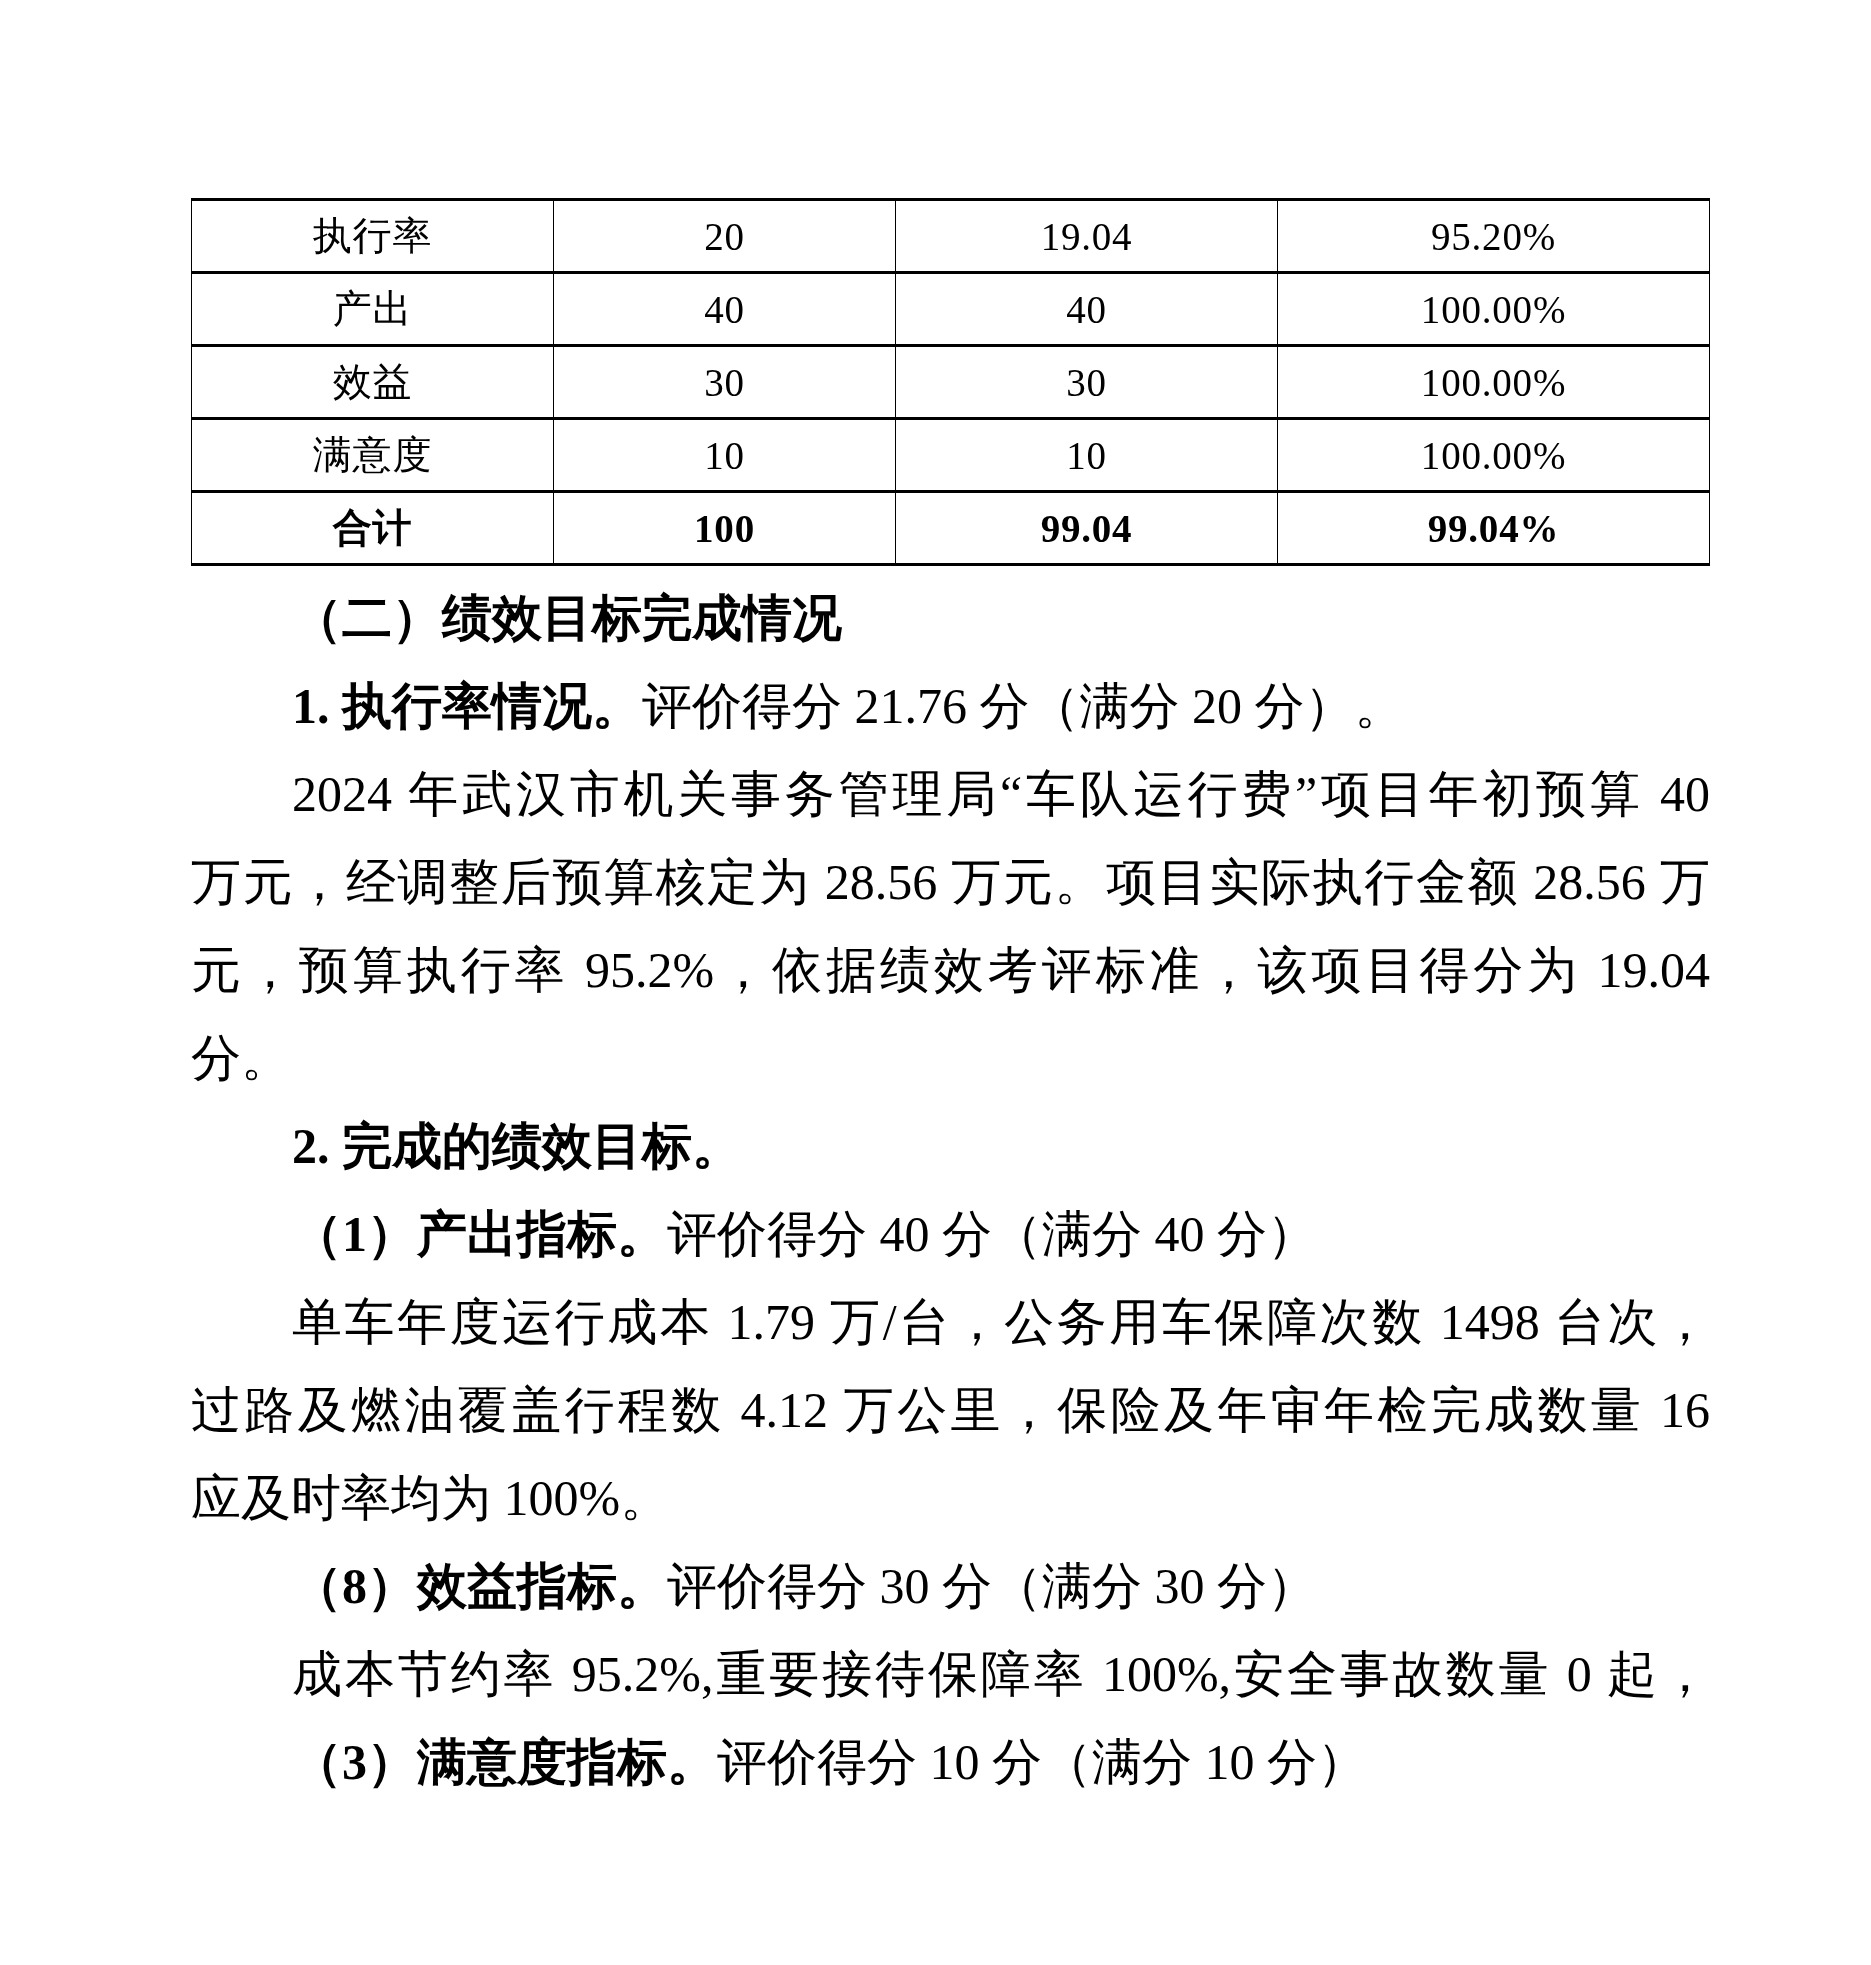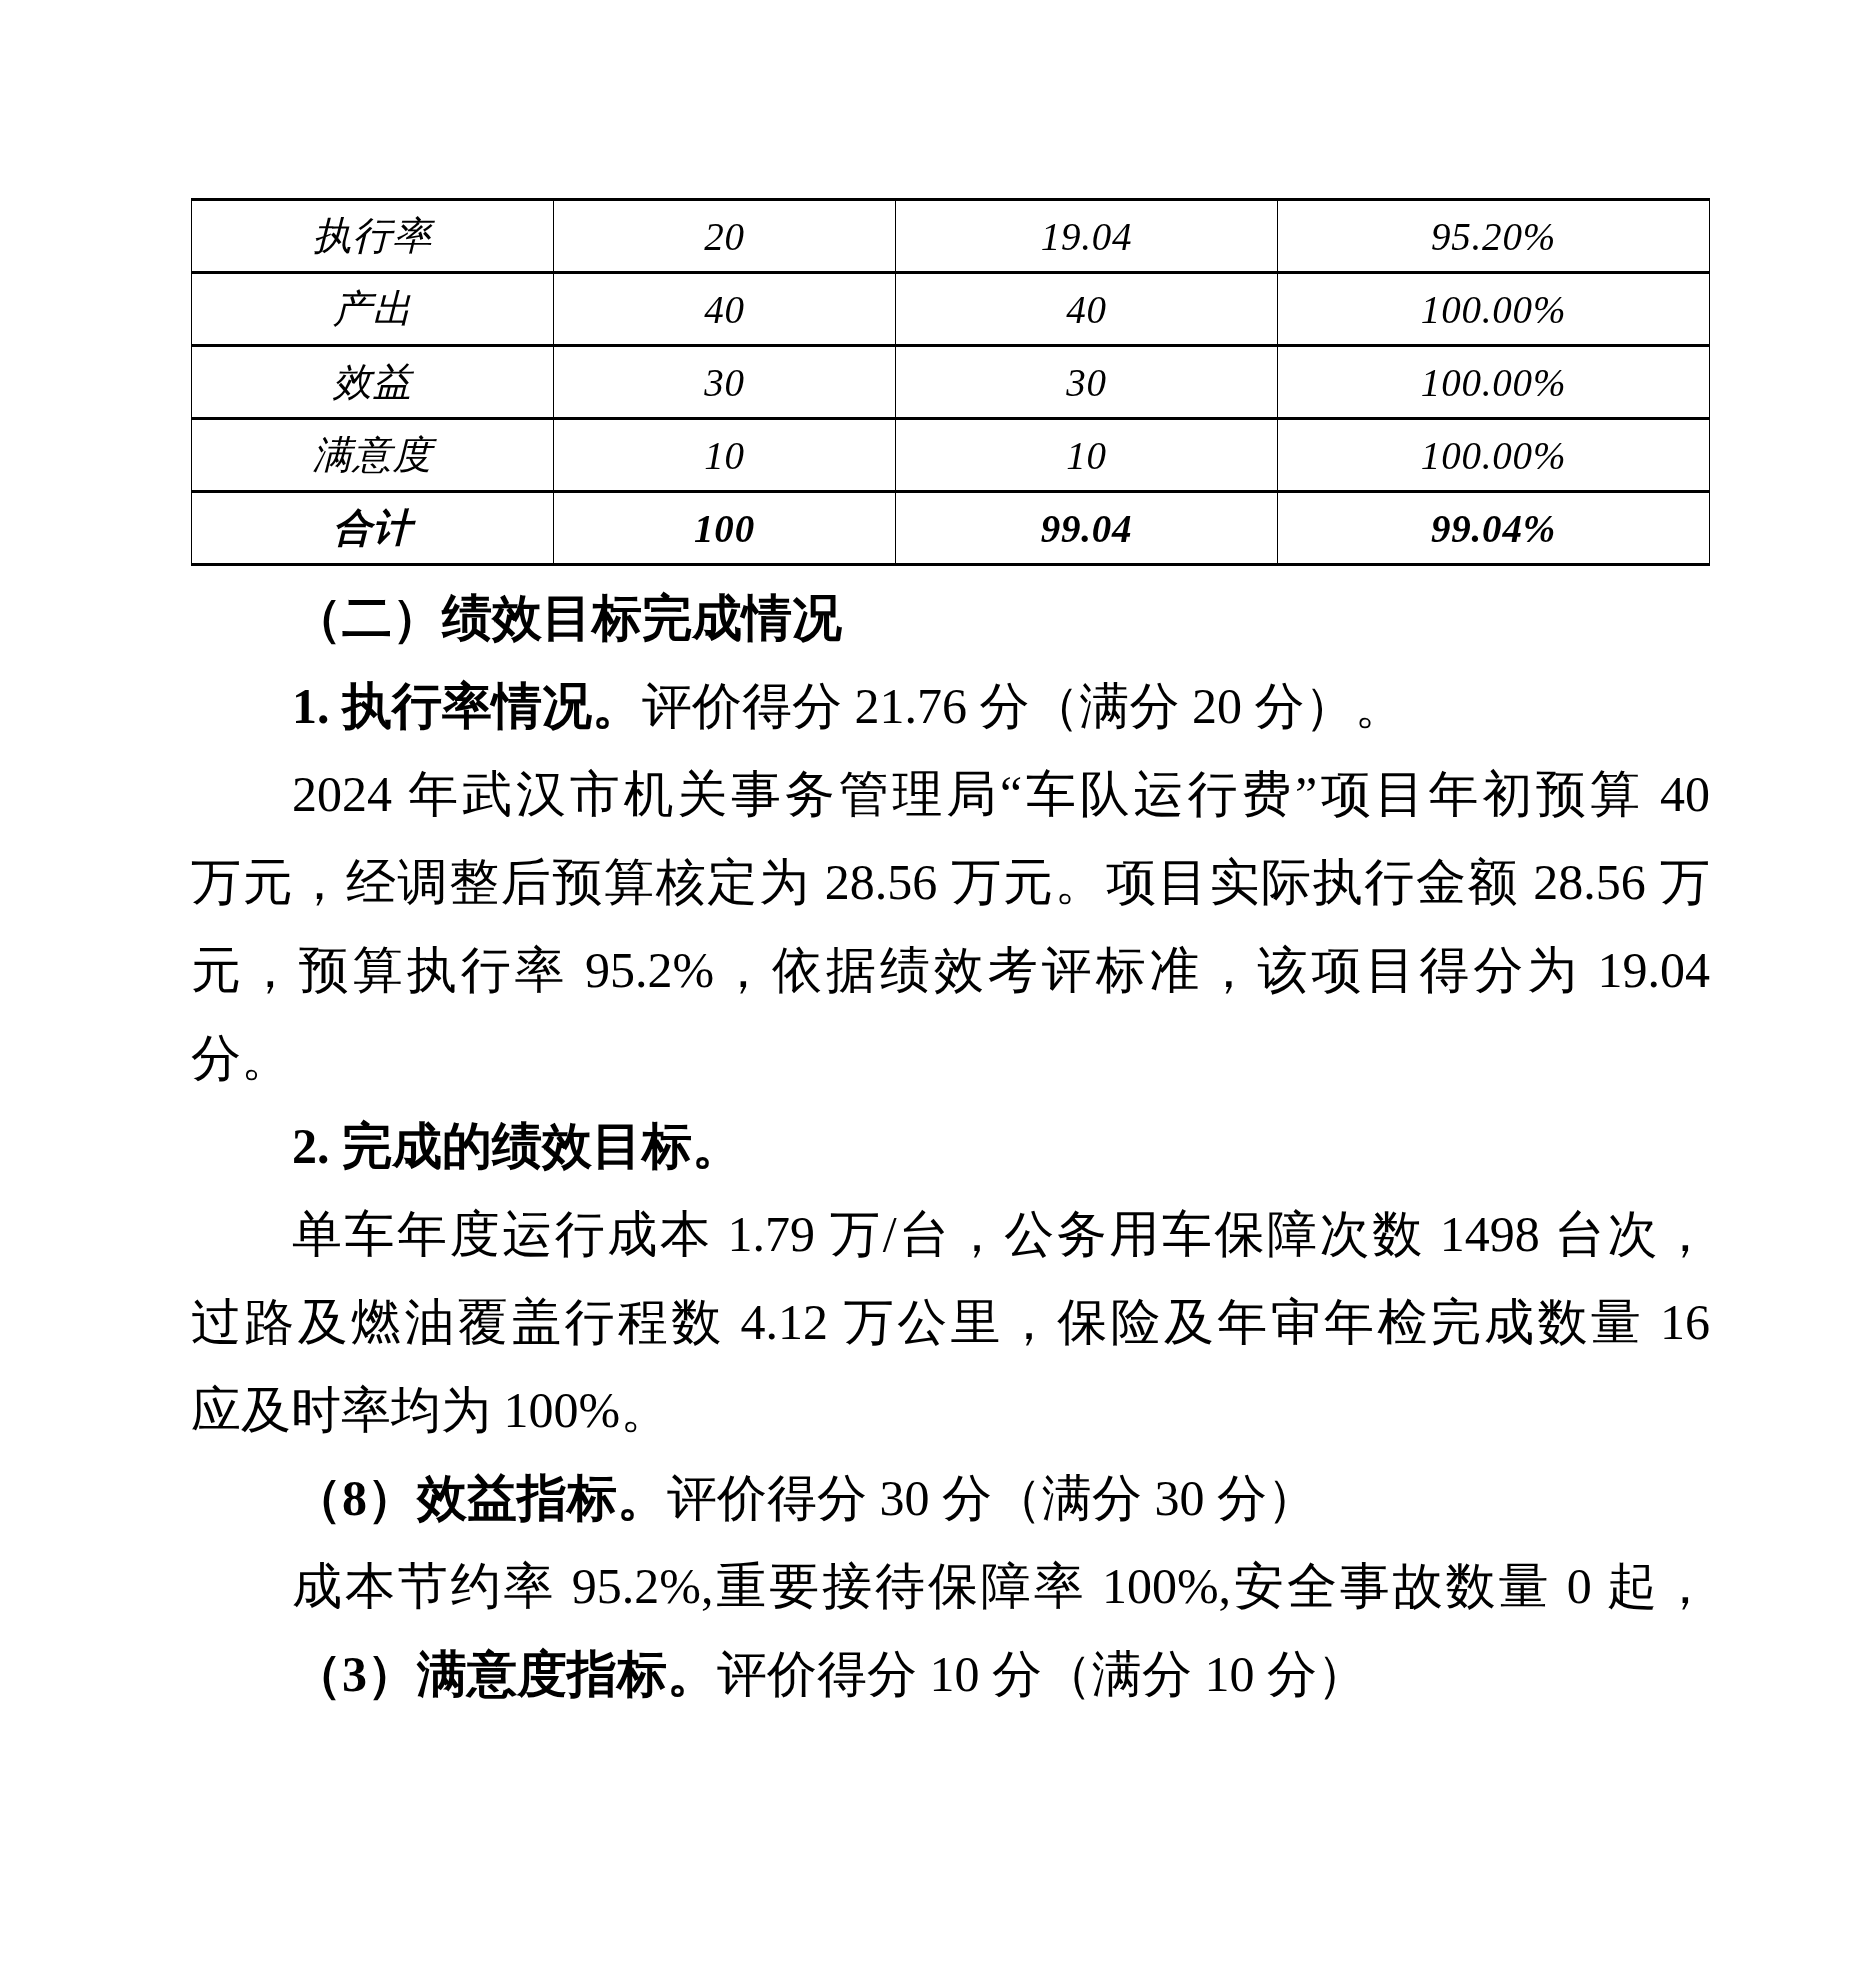--- a/index.html
+++ b/index.html
@@ -29,21 +29,20 @@
   }
   .score-table td {
     border: 1.2px solid #000000;
     border-top-width: 3.9px;
     border-bottom-width: 3.9px;
     text-align: center;
     vertical-align: middle;
     font-size: 39px;
     padding: 0;
     letter-spacing: 0.8px;
-    font-style: italic;
   }
   .score-table tr { height: 73px; }
   .score-table tr.bold td { font-weight: bold; }
 
   
   .content {
     position: absolute;
     left: 191px;
     top: 574px;
     width: 1519px;
@@ -108,20 +107,21 @@
   </table>
 
   <div class="content">
       <div class="line indent"><span class="b">（二）绩效目标完成情况</span></div>
       <div class="line indent"><span class="b">1. 执行率情况。</span><span>评价得分 21.76 分（满分 20 分）。</span></div>
       <div class="line indent fill"><span>2024 年武汉市机关事务管理局“车队运行费”项目年初预算 40</span></div>
       <div class="line fill"><span>万元，经调整后预算核定为 28.56 万元。项目实际执行金额 28.56 万</span></div>
       <div class="line fill"><span>元，预算执行率 95.2%，依据绩效考评标准，该项目得分为 19.04</span></div>
       <div class="line"><span>分。</span></div>
       <div class="line indent"><span class="b">2. 完成的绩效目标。</span></div>
+      <div class="line indent"><span class="b">（1）产出指标。</span><span>评价得分 40 分（满分 40 分）</span></div>
       <div class="line indent fill"><span>单车年度运行成本 1.79 万/台，公务用车保障次数 1498 台次，</span></div>
       <div class="line fill"><span>过路及燃油覆盖行程数 4.12 万公里，保险及年审年检完成数量 16</span></div>
       <div class="line"><span>应及时率均为 100%。</span></div>
       <div class="line indent"><span class="b">（8）效益指标。</span><span>评价得分 30 分（满分 30 分）</span></div>
       <div class="line indent fill"><span>成本节约率 95.2%,重要接待保障率 100%,安全事故数量 0 起，</span></div>
       <div class="line indent"><span class="b">（3）满意度指标。</span><span>评价得分 10 分（满分 10 分）</span></div>
     </div>
 
 </div>
 

